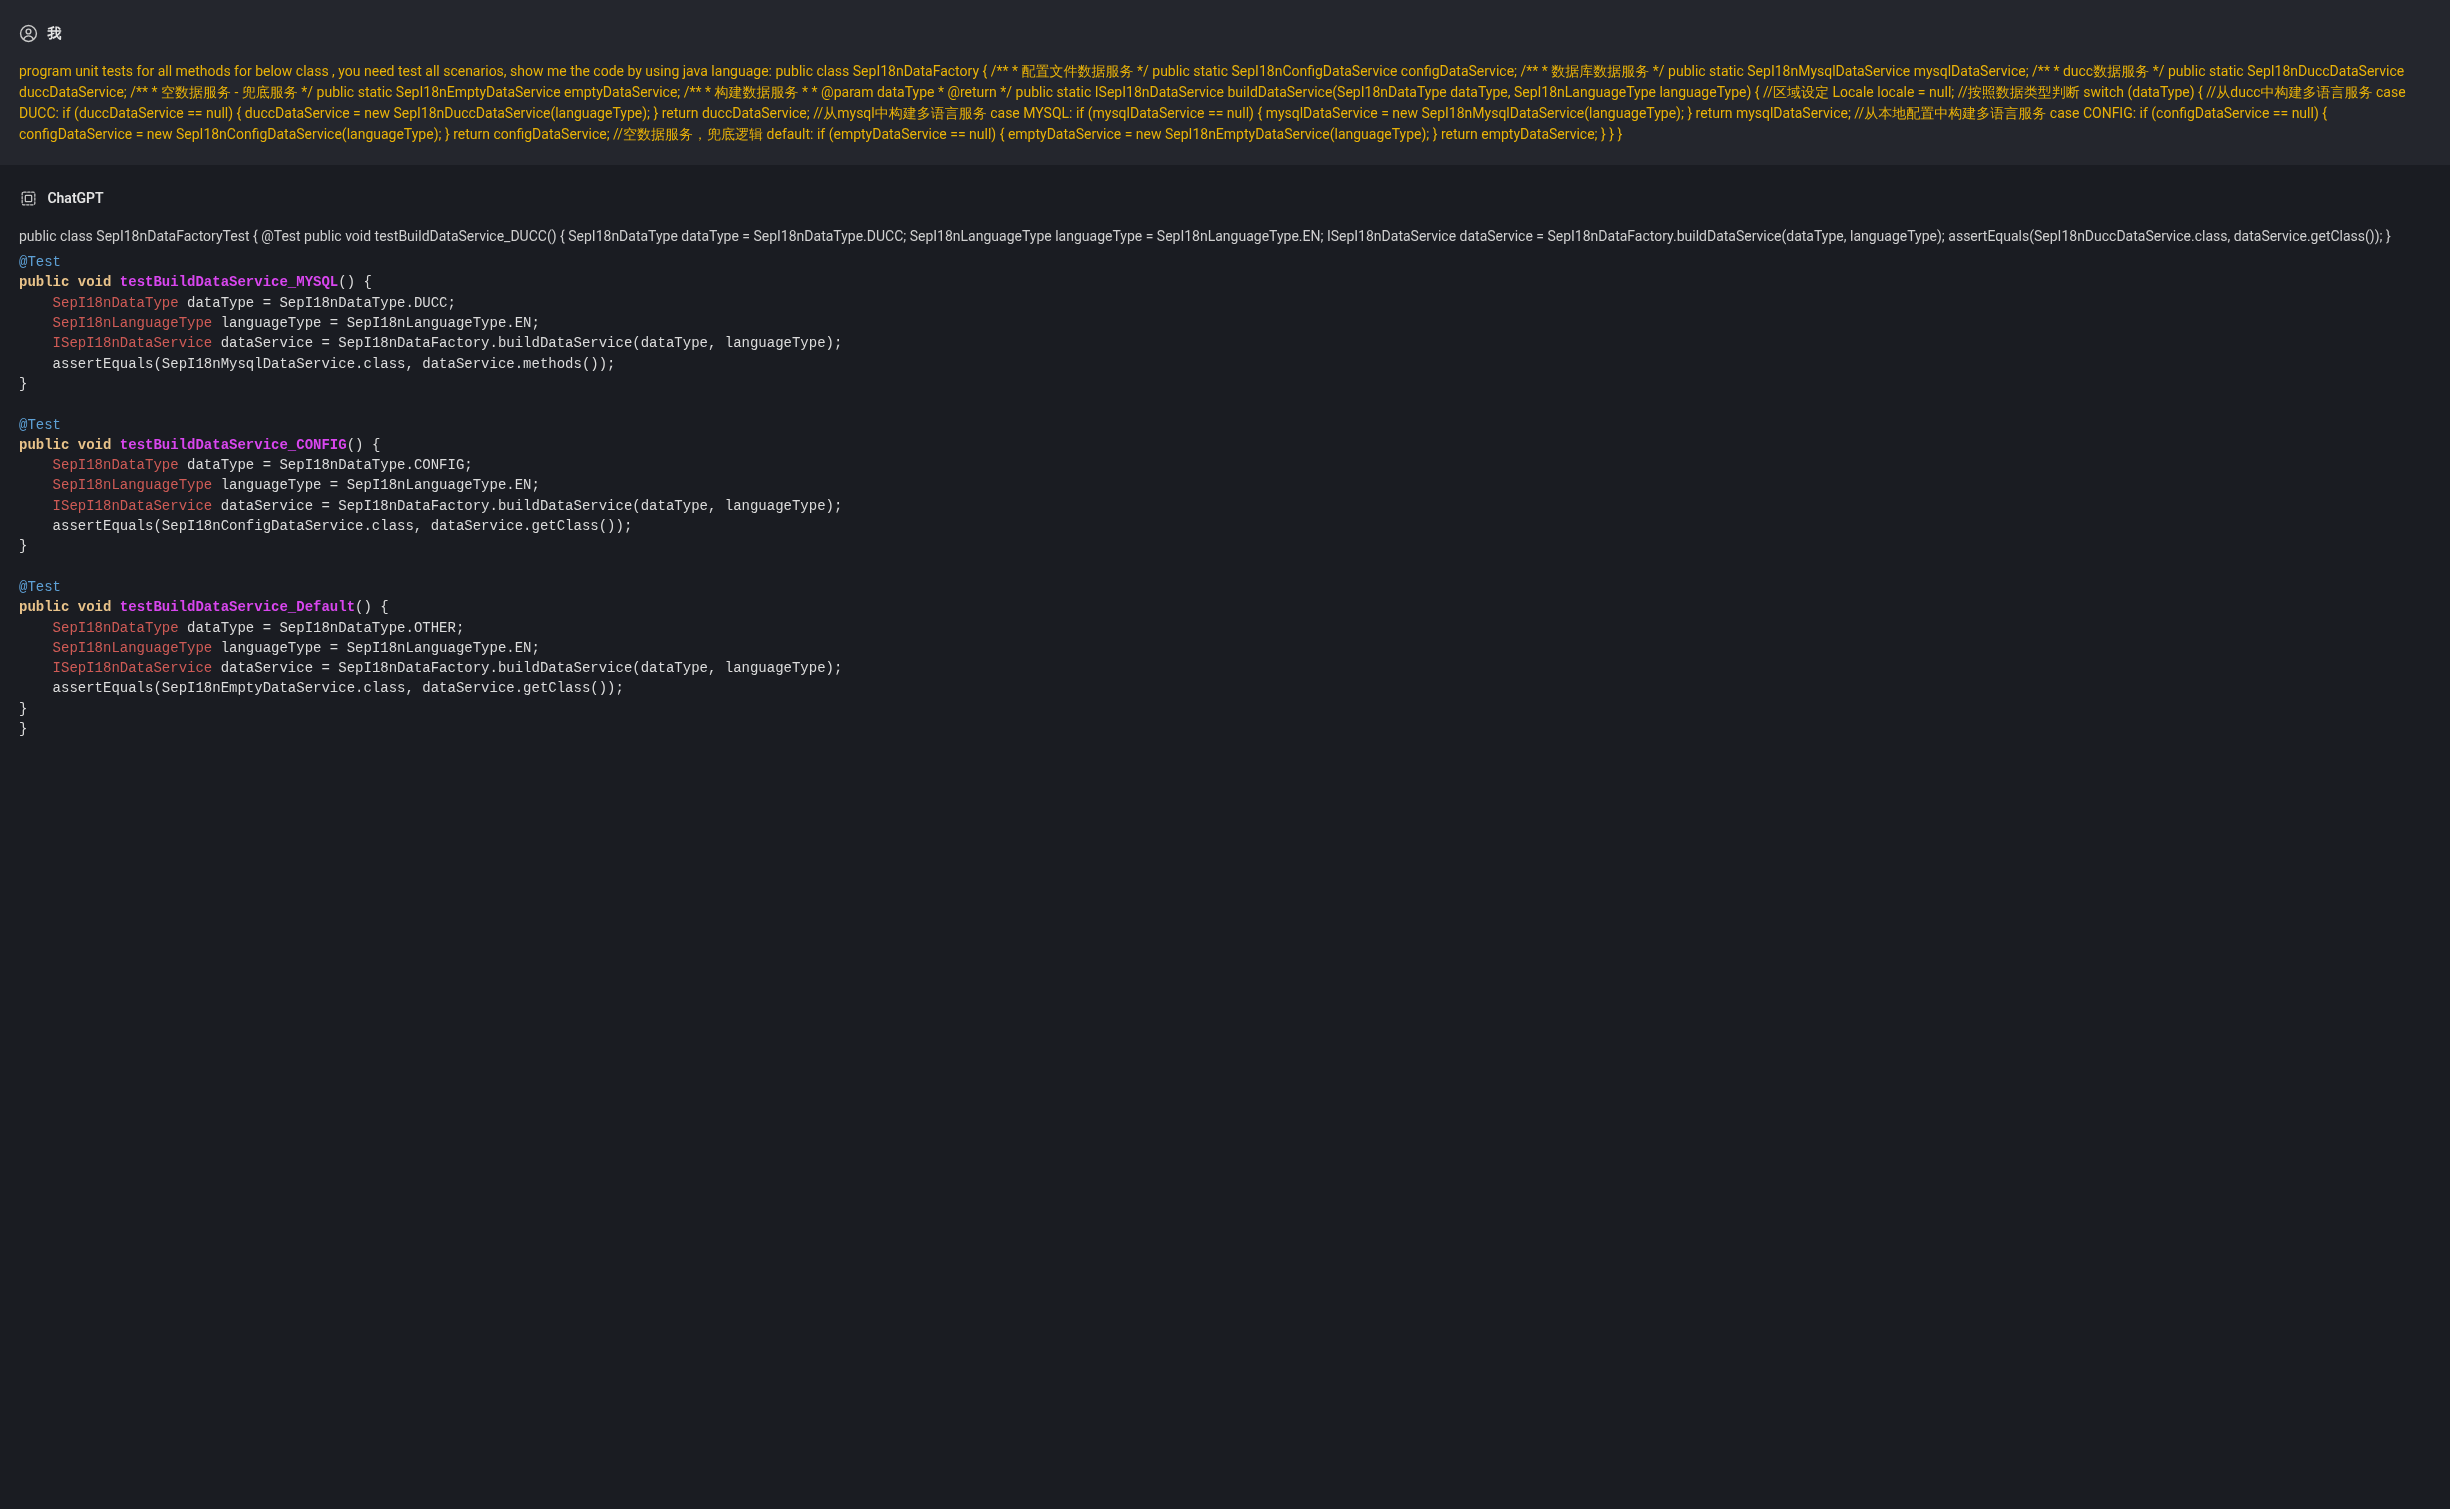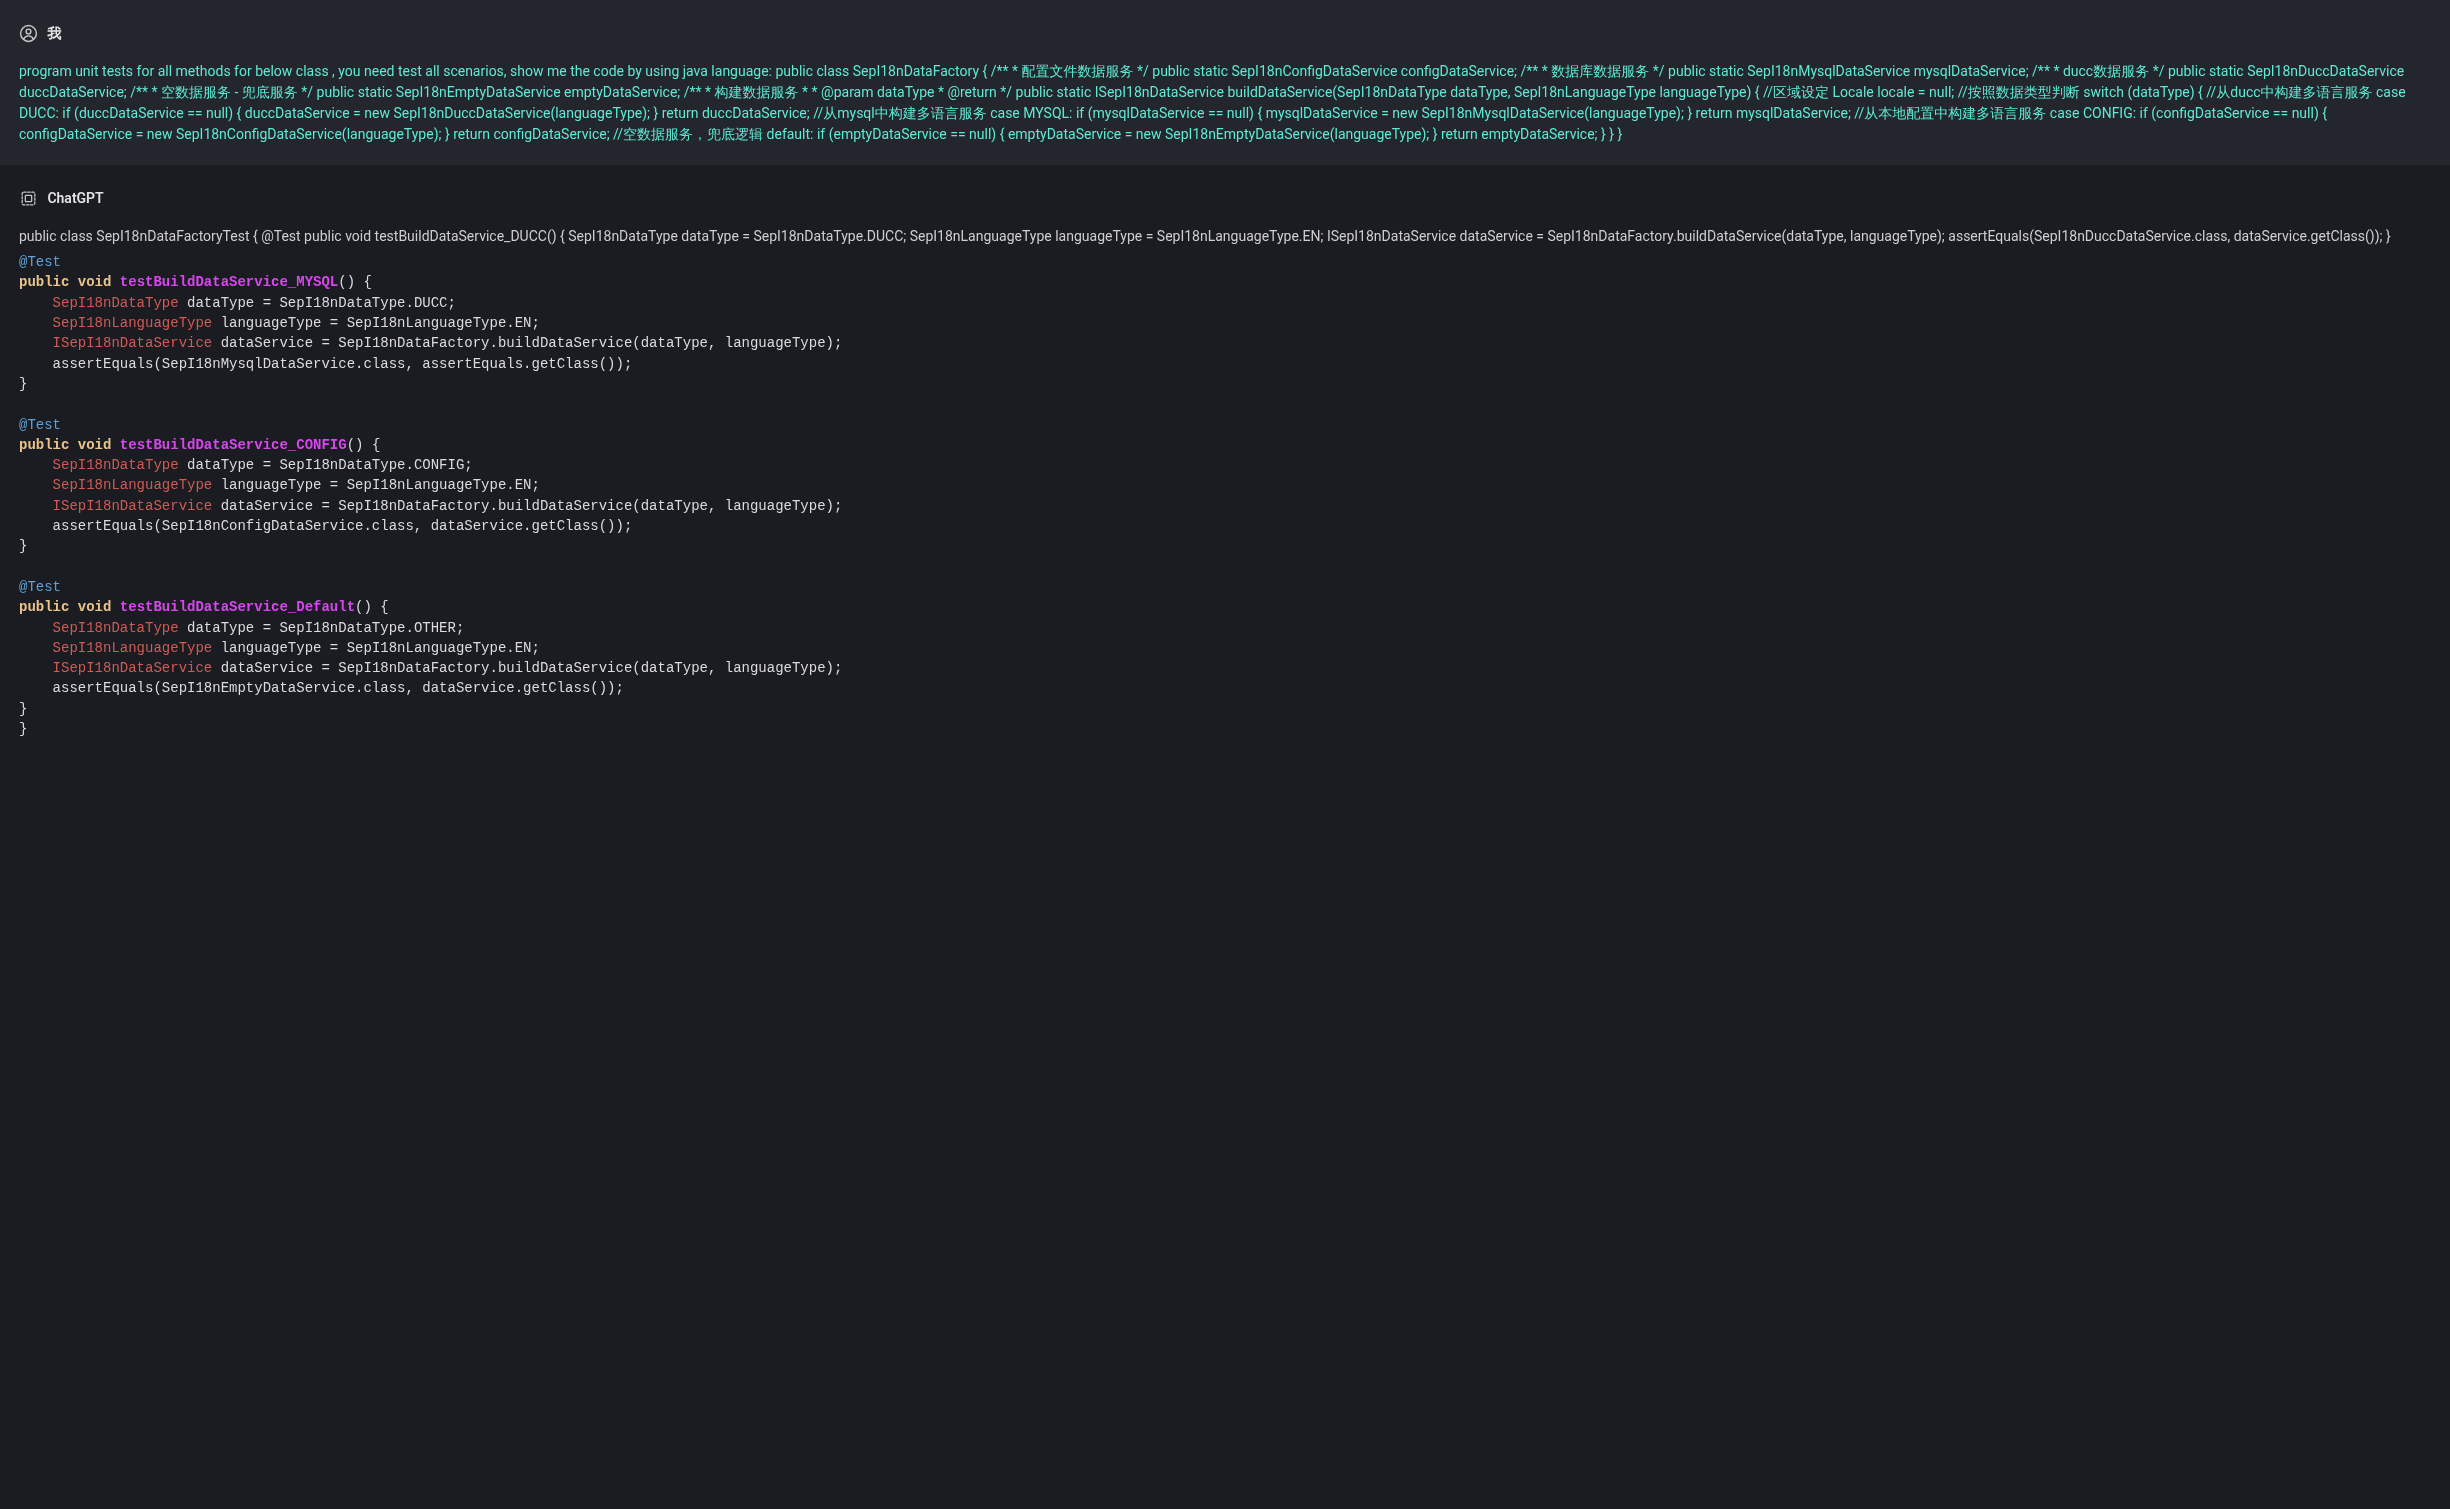--- a/index.html
+++ b/index.html
@@ -39,21 +39,21 @@
     flex: 0 0 auto;
     color: #c8c8c8;
   }
   .icon-slot svg {
     width: 100%;
     height: 100%;
     display: block;
   }
 
   .body-text {
-    color: #5eead4;
+    color: #eab308;
     word-break: break-word;
   }
 
   .assistant-text {
     color: #cfcfcf;
     word-break: break-word;
     margin-bottom: 5.6px;
   }
 
   pre.code {
@@ -103,21 +103,21 @@
     <span>ChatGPT</span>
   </div>
 
   <div class="assistant-text">public class SepI18nDataFactoryTest { @Test public void testBuildDataService_DUCC() { SepI18nDataType dataType = SepI18nDataType.DUCC; SepI18nLanguageType languageType = SepI18nLanguageType.EN; ISepI18nDataService dataService = SepI18nDataFactory.buildDataService(dataType, languageType); assertEquals(SepI18nDuccDataService.class, dataService.getClass()); }</div>
 
   <pre class="code" id="code-block"><span class="tok-ann">@Test</span>
 <span class="tok-kw">public void</span> <span class="tok-fn">testBuildDataService_MYSQL</span><span class="tok-plain">() {</span>
     <span class="tok-type">SepI18nDataType</span><span class="tok-plain"> dataType = SepI18nDataType.DUCC;</span>
     <span class="tok-type">SepI18nLanguageType</span><span class="tok-plain"> languageType = SepI18nLanguageType.EN;</span>
     <span class="tok-type">ISepI18nDataService</span><span class="tok-plain"> dataService = SepI18nDataFactory.buildDataService(dataType, languageType);</span>
-    <span class="tok-plain">assertEquals(SepI18nMysqlDataService.class, assertEquals.getClass());</span>
+    <span class="tok-plain">assertEquals(SepI18nMysqlDataService.class, dataService.methods());</span>
 <span class="tok-plain">}</span>
 
 <span class="tok-ann">@Test</span>
 <span class="tok-kw">public void</span> <span class="tok-fn">testBuildDataService_CONFIG</span><span class="tok-plain">() {</span>
     <span class="tok-type">SepI18nDataType</span><span class="tok-plain"> dataType = SepI18nDataType.CONFIG;</span>
     <span class="tok-type">SepI18nLanguageType</span><span class="tok-plain"> languageType = SepI18nLanguageType.EN;</span>
     <span class="tok-type">ISepI18nDataService</span><span class="tok-plain"> dataService = SepI18nDataFactory.buildDataService(dataType, languageType);</span>
     <span class="tok-plain">assertEquals(SepI18nConfigDataService.class, dataService.getClass());</span>
 <span class="tok-plain">}</span>
 

